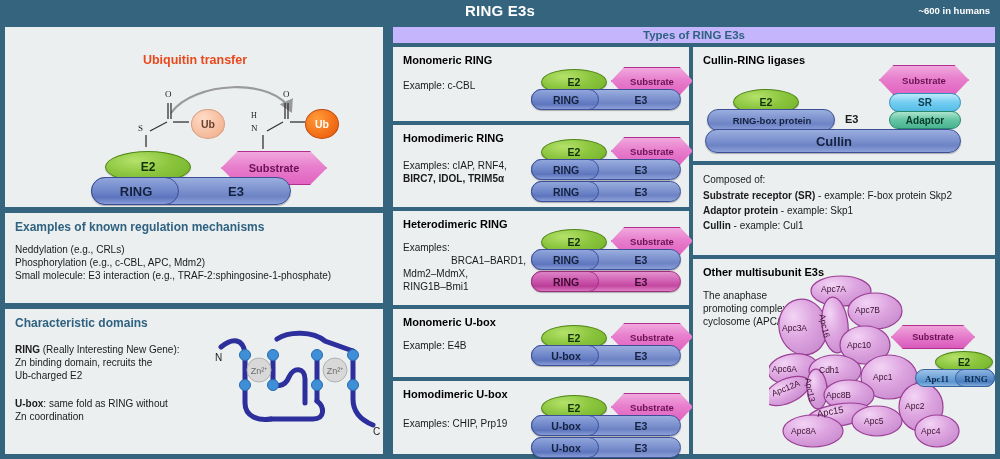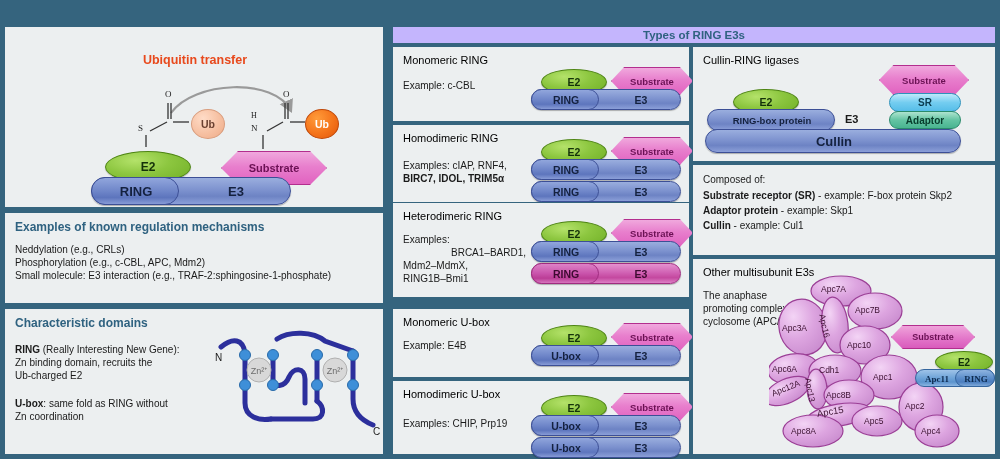--- a/index.html
+++ b/index.html
@@ -30,41 +30,41 @@
 
   
   .panel {
     position: absolute;
     background: #eceff0;
     border: 1px solid #35647e;
   }
   .panel-title {
     color: #2f6280; font-weight: bold; font-size: 12px;
   }
-  .blk-title { color: #000; font-weight: normal; font-size: 11px; }
+  .blk-title { color: #000; font-weight: bold; font-size: 11px; }
   .body-txt { color: #1a1a1a; font-size: 10px; line-height: 13px; }
 
   
   #p-transfer { left: 4px; top: 26px; width: 380px; height: 182px; }
   #p-reg      { left: 4px; top: 212px; width: 380px; height: 92px; }
   #p-dom      { left: 4px; top: 308px; width: 380px; height: 147px; }
 
   
   #types-band {
     position: absolute; left: 392px; top: 26px; width: 604px; height: 18px;
     background: #c4b5fd; border: 1px solid #35647e;
     color: #2f6280; font-weight: bold; font-size: 11.5px;
     text-align: center; line-height: 16px;
   }
 
   
   .mid { left: 392px; width: 298px; }
   #m-mono   { top: 46px;  height: 76px; }
   #m-homo   { top: 124px; height: 84px; }
-  #m-het    { top: 202px; height: 96px; }
+  #m-het    { top: 210px; height: 96px; }
   #m-ubox   { top: 308px; height: 70px; }
   #m-hubox  { top: 380px; height: 75px; }
 
   
   .rgt { left: 692px; width: 304px; }
   #r-crl   { top: 46px;  height: 116px; }
   #r-comp  { top: 164px; height: 92px; }
   #r-apc   { top: 258px; height: 197px; }
 
   .ttl-abs { position: absolute; left: 10px; top: 7px; }
@@ -174,20 +174,24 @@
     font-size: 10px; font-weight: bold; color: #073b2b;
     text-align: center; line-height: 18px;
   }
   b.bld { font-weight: bold; }
 </style>
 </head>
 <body>
 
 <div class="root">
 
+  <div class="titlebar">
+    <div class="title">RING E3s</div>
+    <div class="count">~600 in humans</div>
+  </div>
 
   <div class="panel" id="p-transfer">
     <div class="ubt-title">Ubiquitin transfer</div>
 
     <svg width="200" height="60" style="position:absolute;left:158px;top:48px;">
       <defs>
         <marker id="ah" markerWidth="7" markerHeight="7" refX="5" refY="3.3" orient="auto">
           <path d="M0,0 L6,3.3 L0,6.6 z" fill="#9a9a9a"></path>
         </marker>
       </defs>

